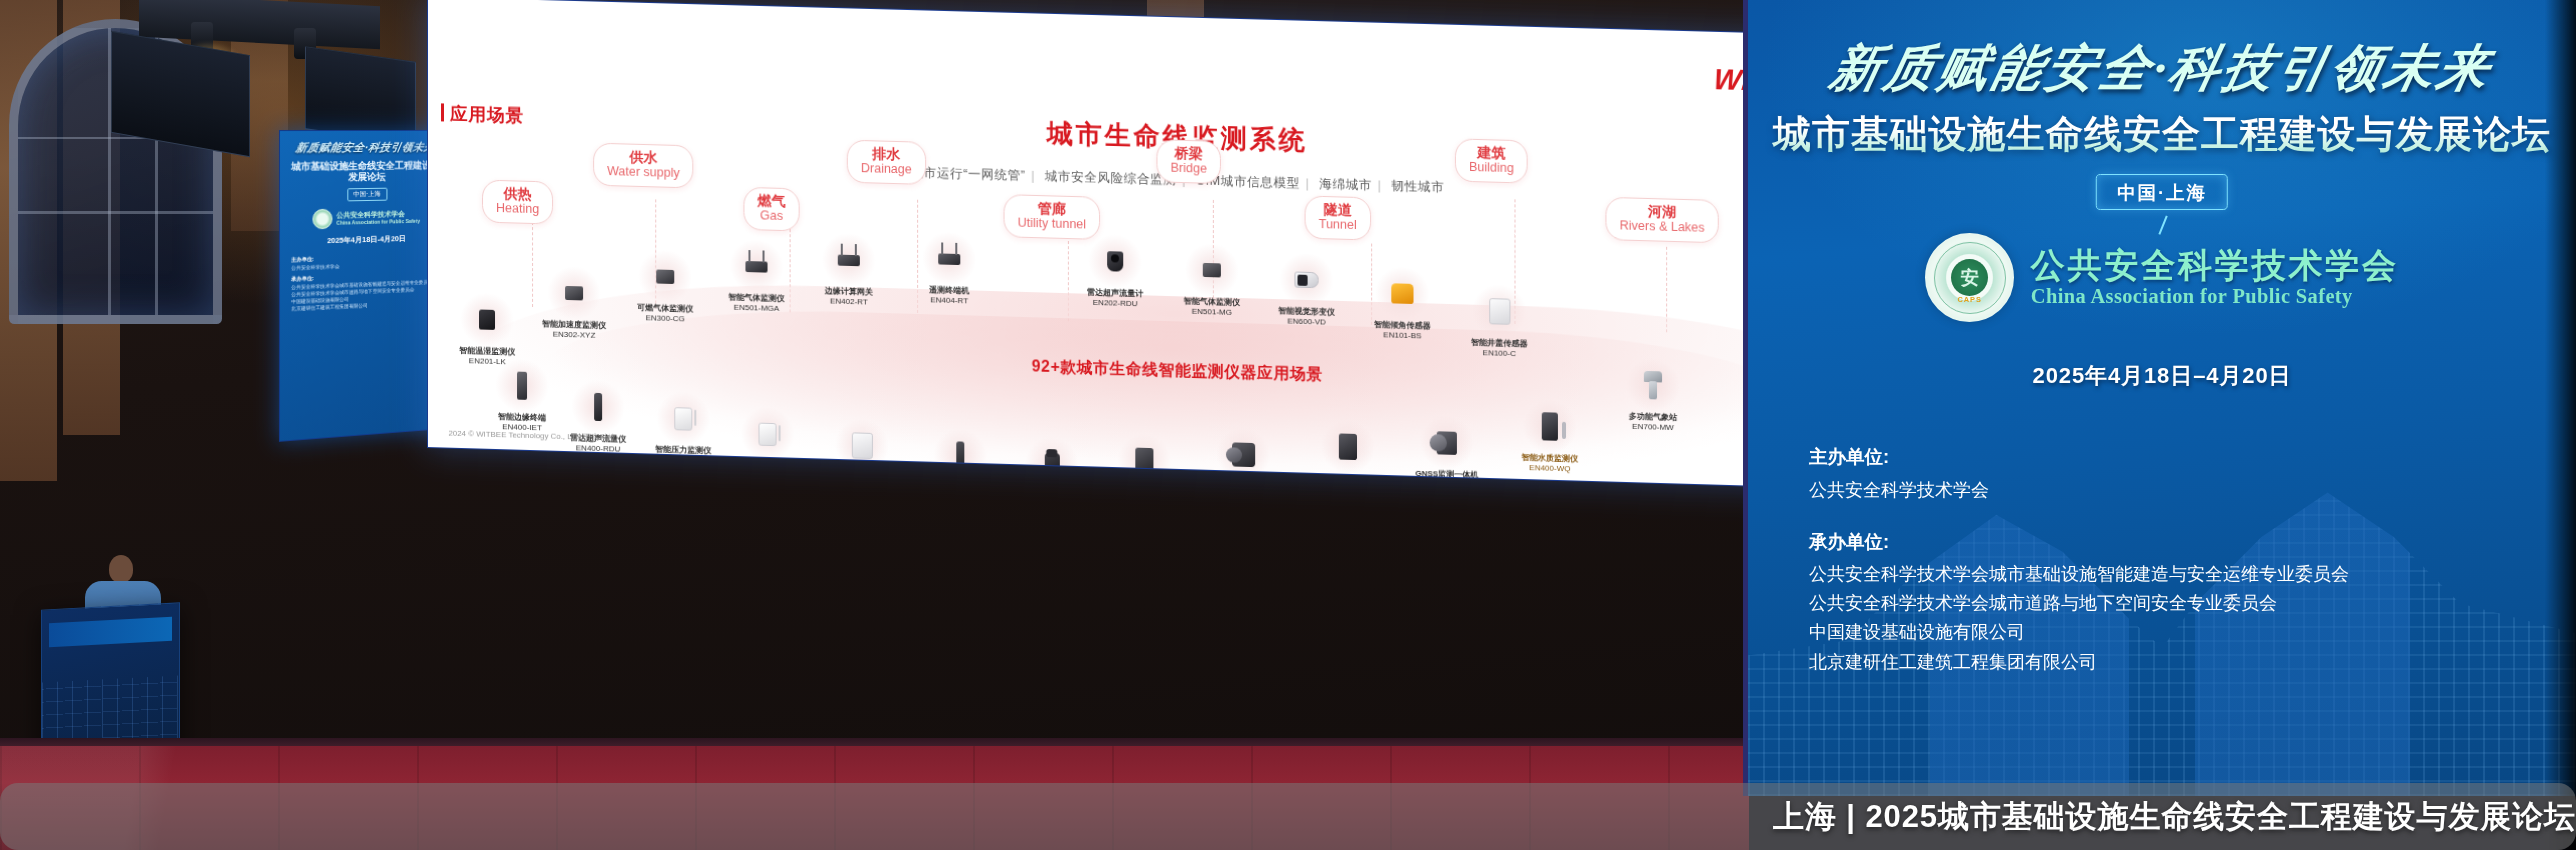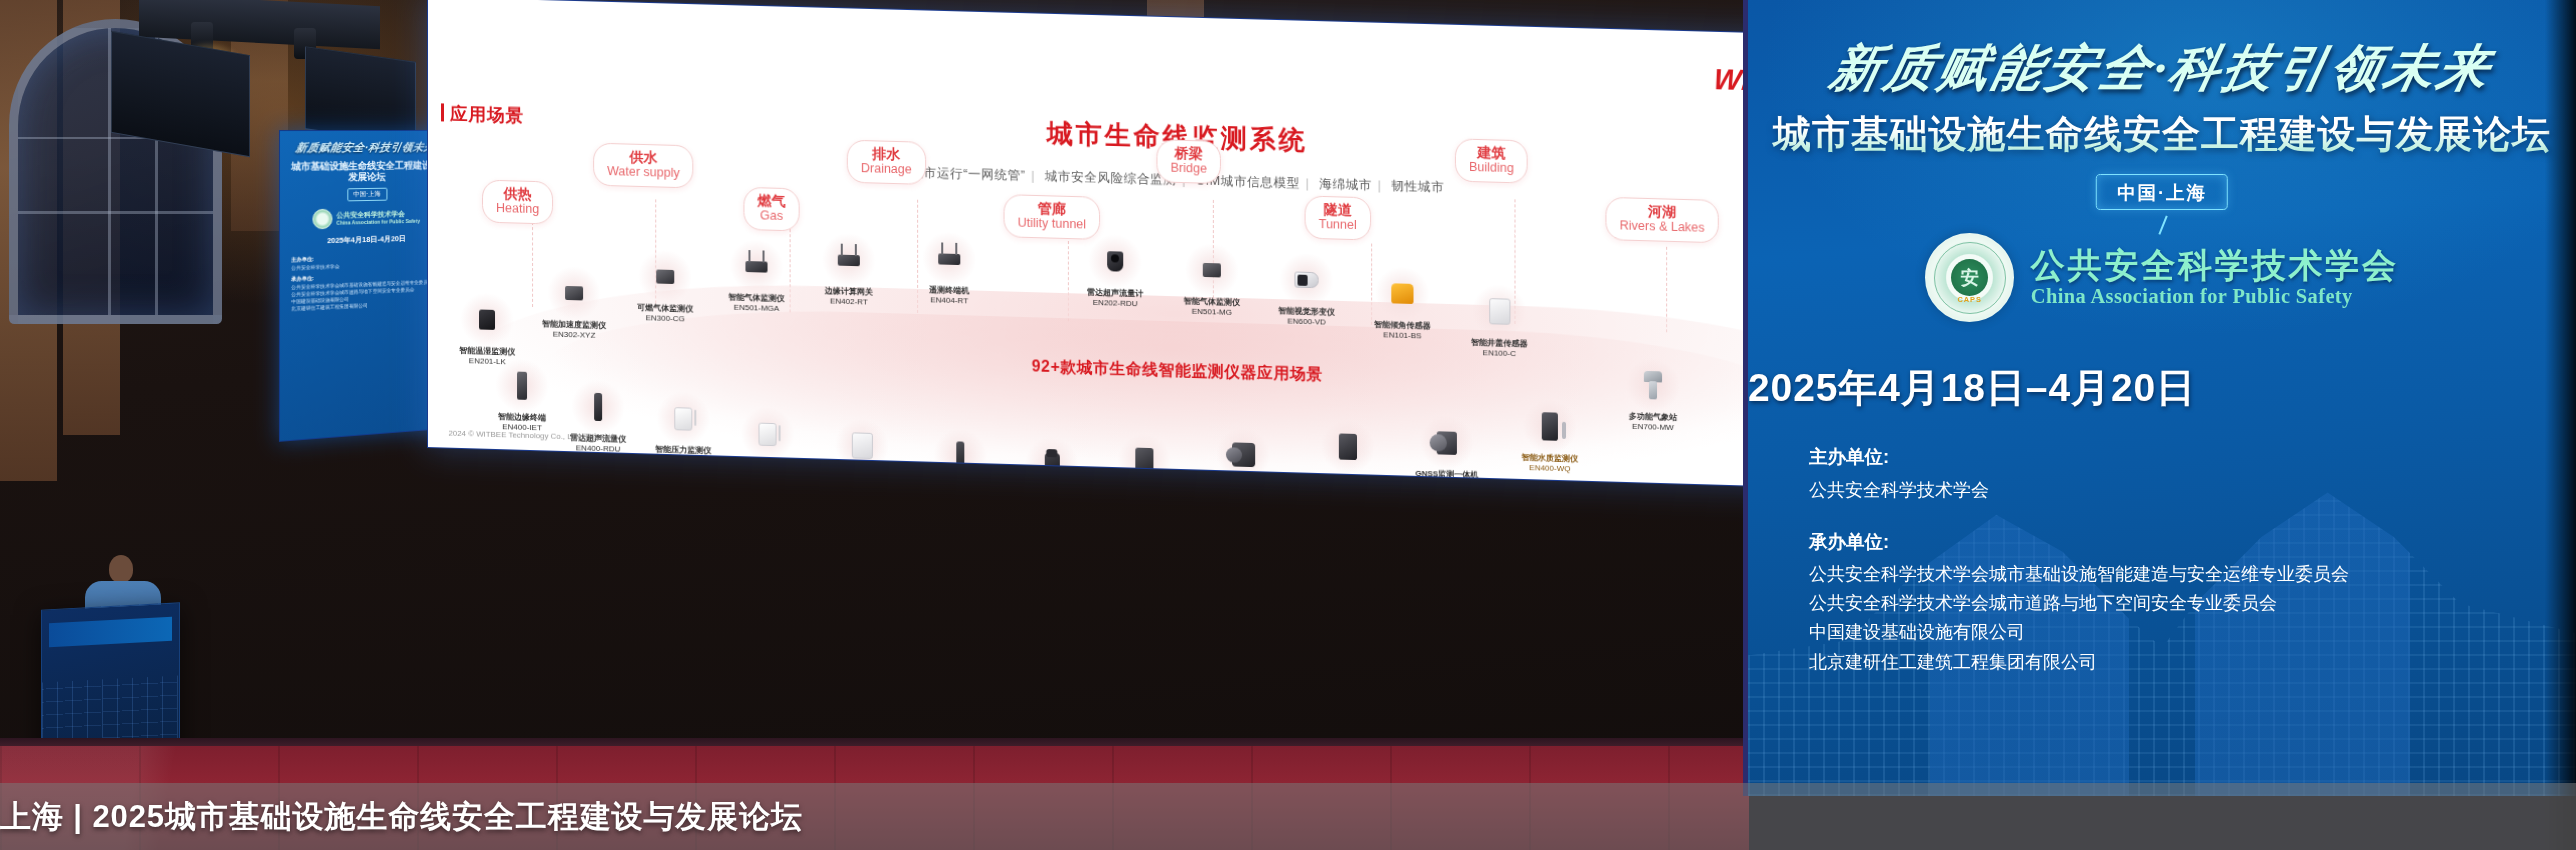--- a/index.html
+++ b/index.html
@@ -336,36 +336,36 @@
   }
   .caps-text .t1{
     font-size:34px; font-weight:800; color:#8df0cd; letter-spacing:2.8px; line-height:1.1;
     text-shadow:0.9px 1.9px 3.7px rgba(0,20,50,.5);
   }
   .caps-text .t2{
     font-size:20.4px; font-weight:700; color:#7fe7c8; letter-spacing:0.4px;
     font-family:"Liberation Serif", serif;
   }
   .bn-date{
-    position:absolute; left:0; right:0; top:361px; 
-    font-size:39px; font-weight:800; color:#ffffff; letter-spacing:0.9px;
+    position:absolute; left:0; right:0; top:361px; text-align:center;
+    font-size:22px; font-weight:800; color:#ffffff; letter-spacing:0.9px;
     text-shadow:0.9px 1.9px 4.6px rgba(0,15,40,.6);
   }
   .bn-orgs{
     position:absolute; left:61px; top:444px; right:37px; color:#ffffff;
   }
   .bn-orgs .lbl{ font-size:18.5px; font-weight:800; margin-bottom:6.5px; }
   .bn-orgs .row{ font-size:18px; font-weight:500; line-height:1.62; }
   .bn-orgs .blk2{ margin-top:24px; }
 
   
   .caption-bar{
     position:absolute; left:0; bottom:0; width:2576px; height:67px;
     background: rgba(120,120,120,.55);
-    display:flex; align-items:center; justify-content:flex-start;
+    display:flex; align-items:center; justify-content:flex-end;border-radius:18px;
   }
   .caption-bar .cap-txt{
     font-size:31px; font-weight:800; color:#ffffff; letter-spacing:0.9px;
     text-shadow:0 1.9px 5.6px rgba(0,0,0,.55);
   }
   .right-shadow{
     position:absolute; right:0; top:0; width:31px; height:850px;
     background: linear-gradient(90deg, rgba(0,0,0,0), rgba(0,0,0,.85));
   }
 </style>

